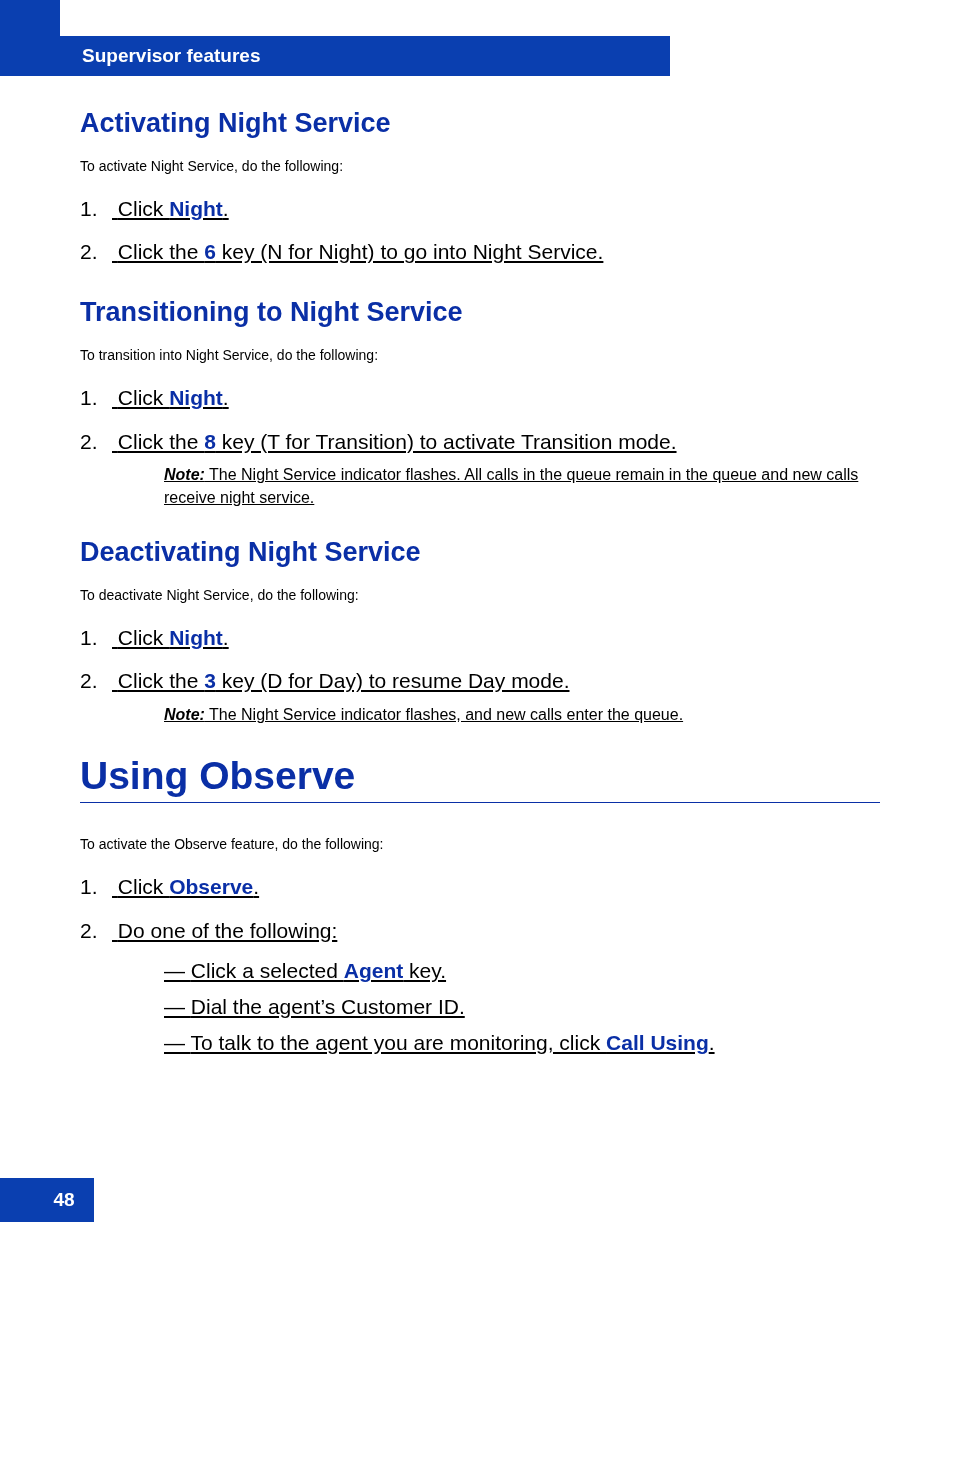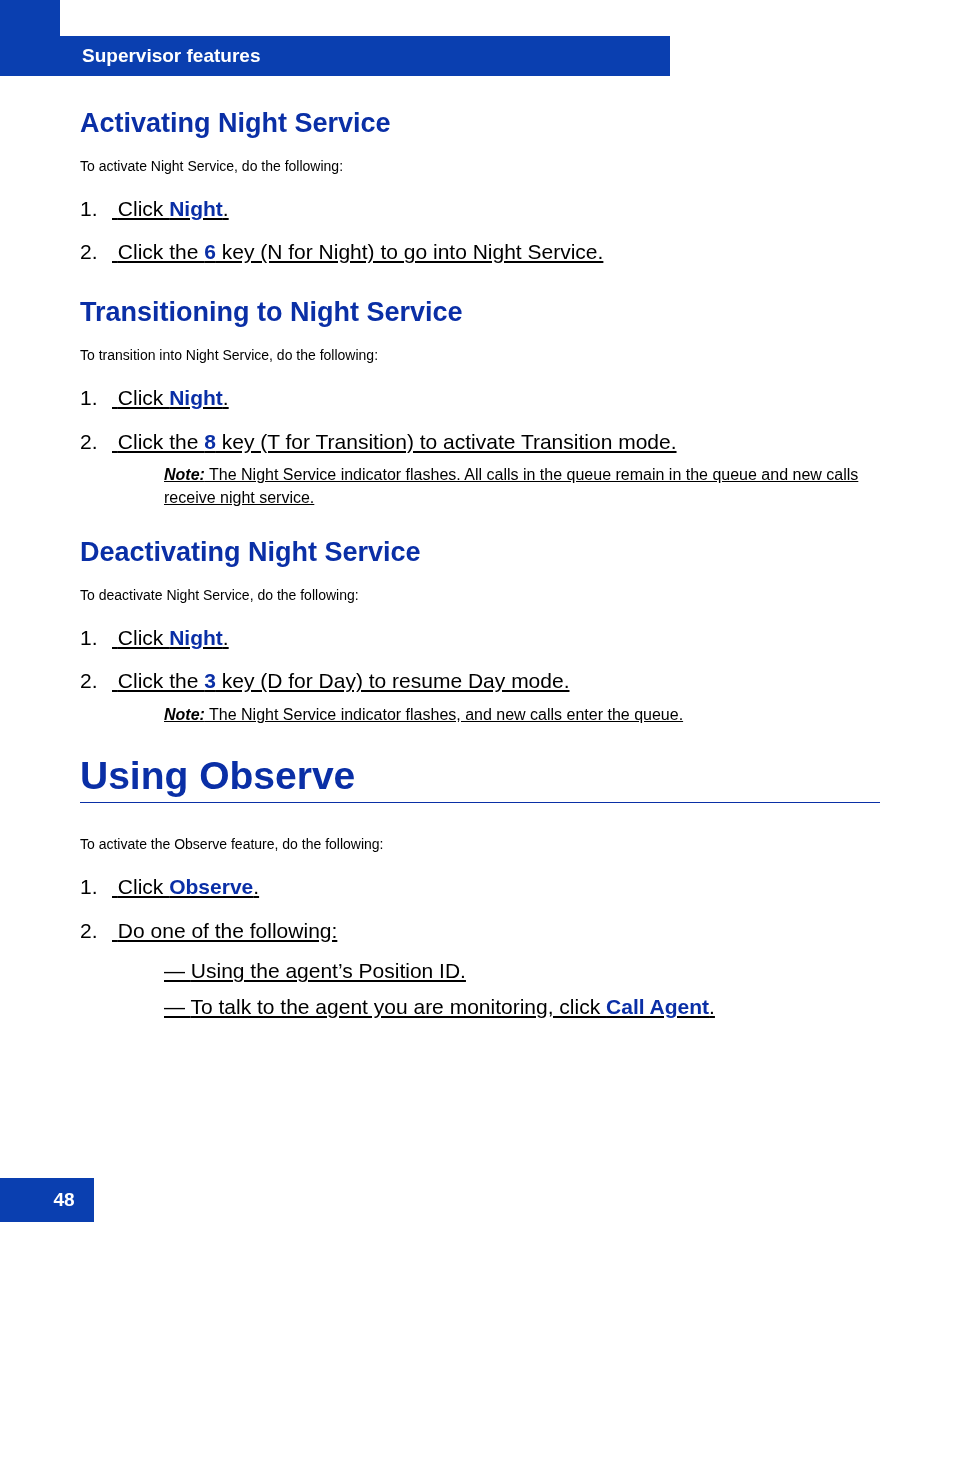--- a/index.html
+++ b/index.html
@@ -180,24 +180,27 @@
 
     <p class="lead">To activate the Observe feature, do the following:</p>
     <ol class="num">
       <li><span class="n">1.</span>
         <span>Click </span><span class="ui-term">Observe</span><span>.</span>
       </li>
       <li><span class="n">2.</span>
         <span>Do one of the following:</span>
         <ul class="dash-list">
           <li>
-            <span>Using the agent’s Position ID.</span>
+            <span>Click a selected </span><span class="ui-term">Agent</span><span> key.</span>
           </li>
           <li>
-            <span>To talk to the agent you are monitoring, click </span><span class="ui-term">Call Agent</span><span>.</span>
+            <span>Dial the agent’s Customer ID.</span>
+          </li>
+          <li>
+            <span>To talk to the agent you are monitoring, click </span><span class="ui-term">Call Using</span><span>.</span>
           </li>
         </ul>
       </li>
     </ol>
 
   </div>
 
   <div class="page-number">
     <span>48</span>
   </div>

